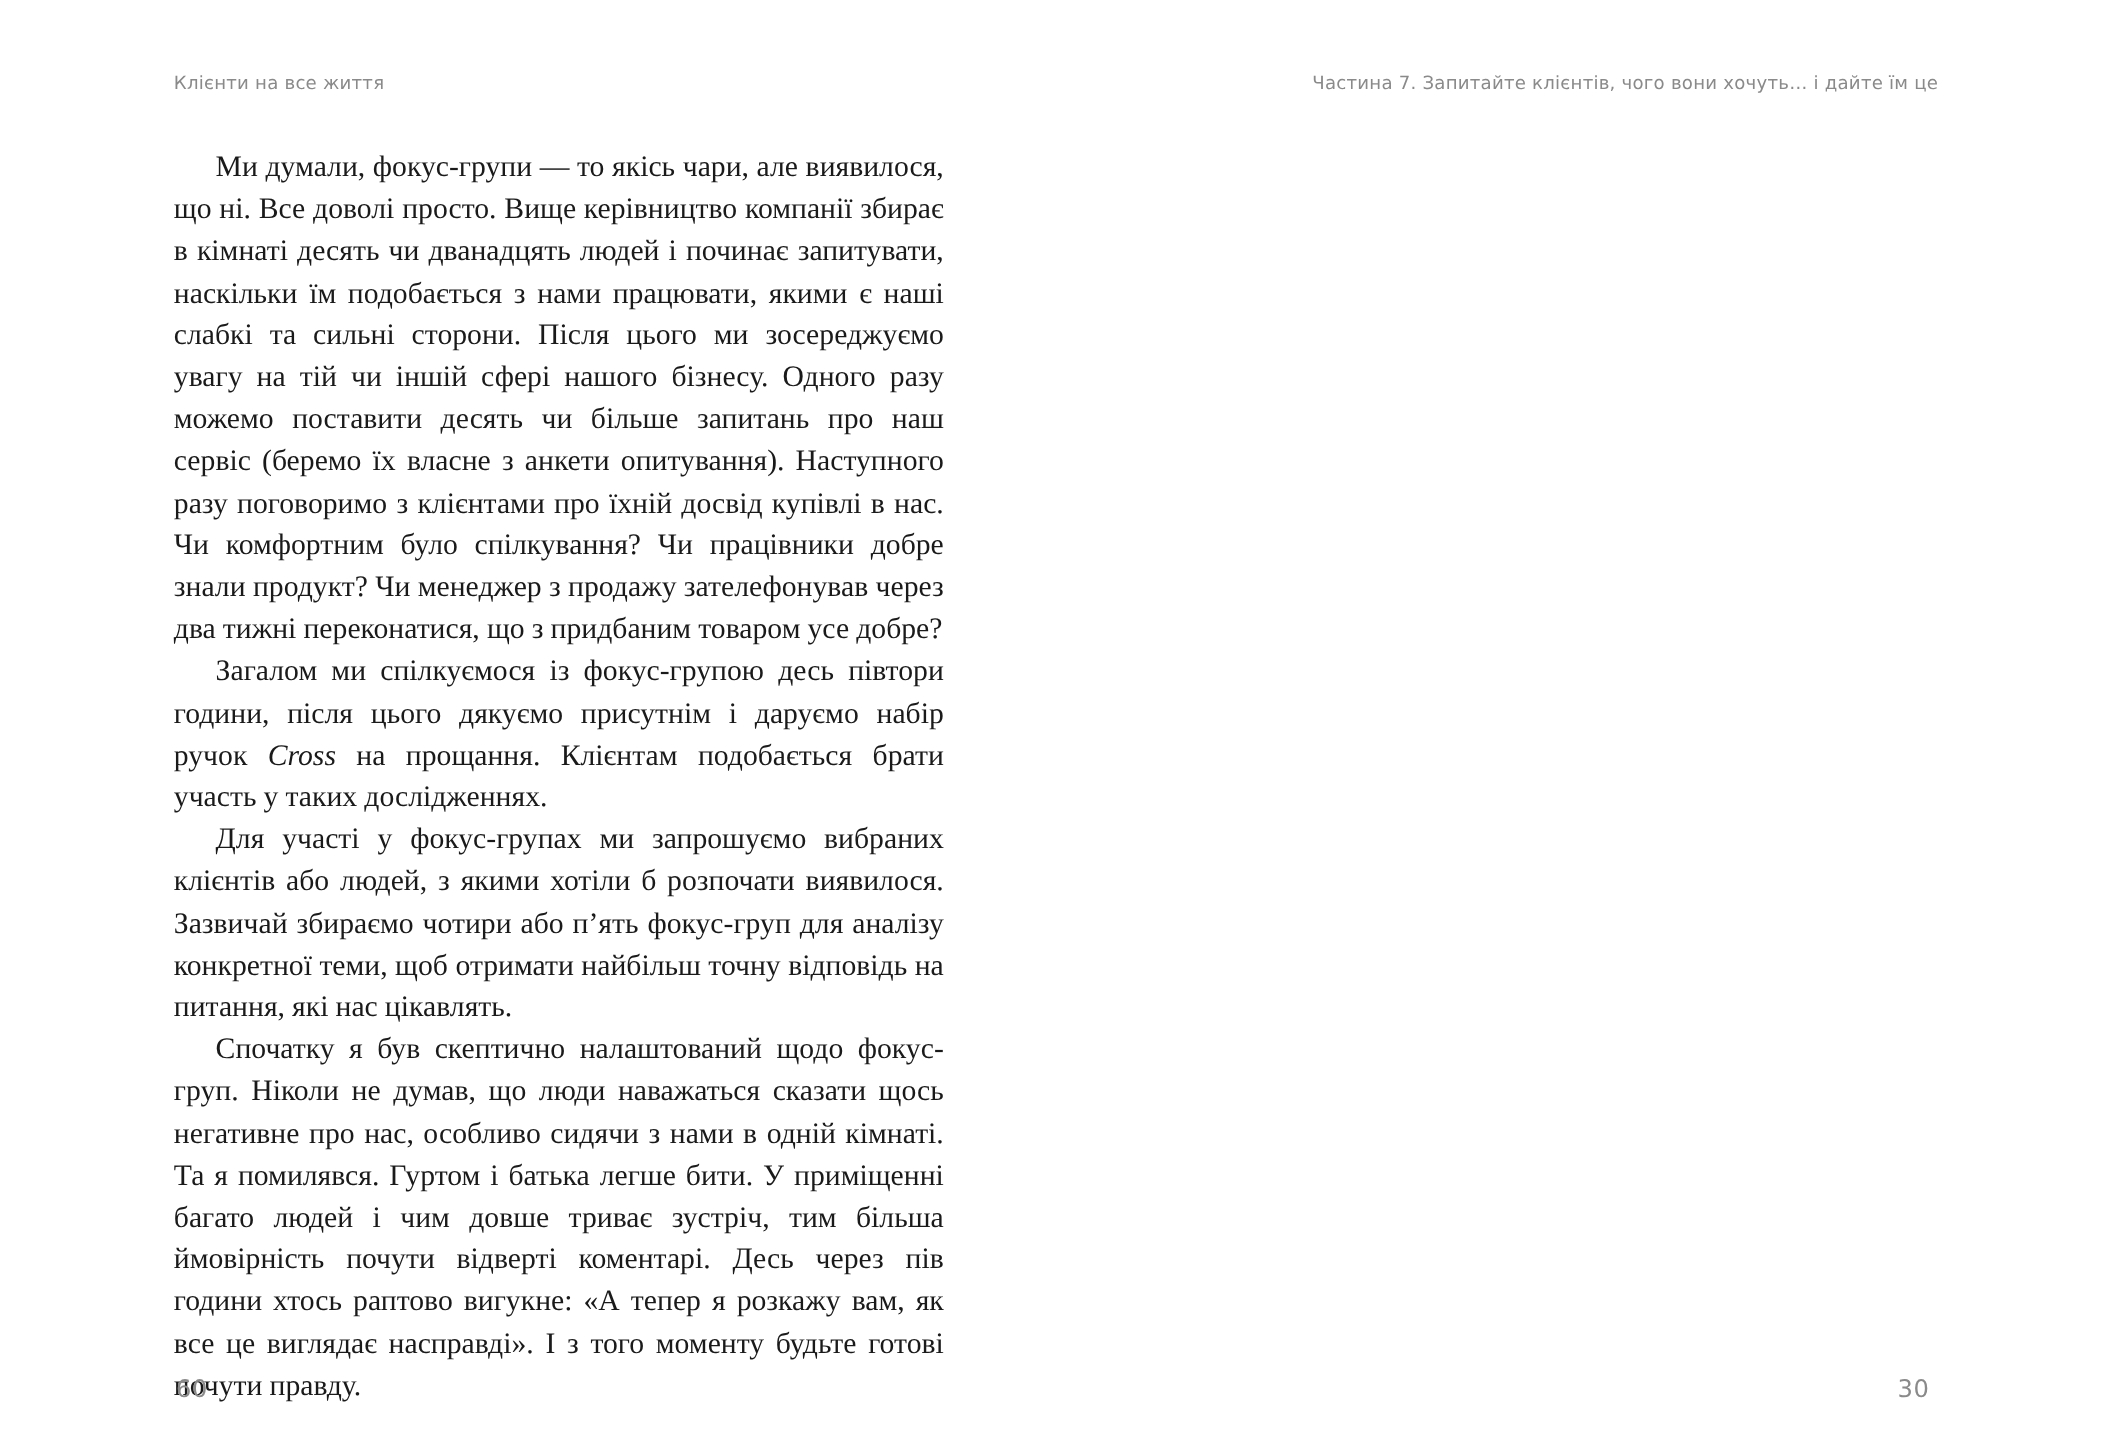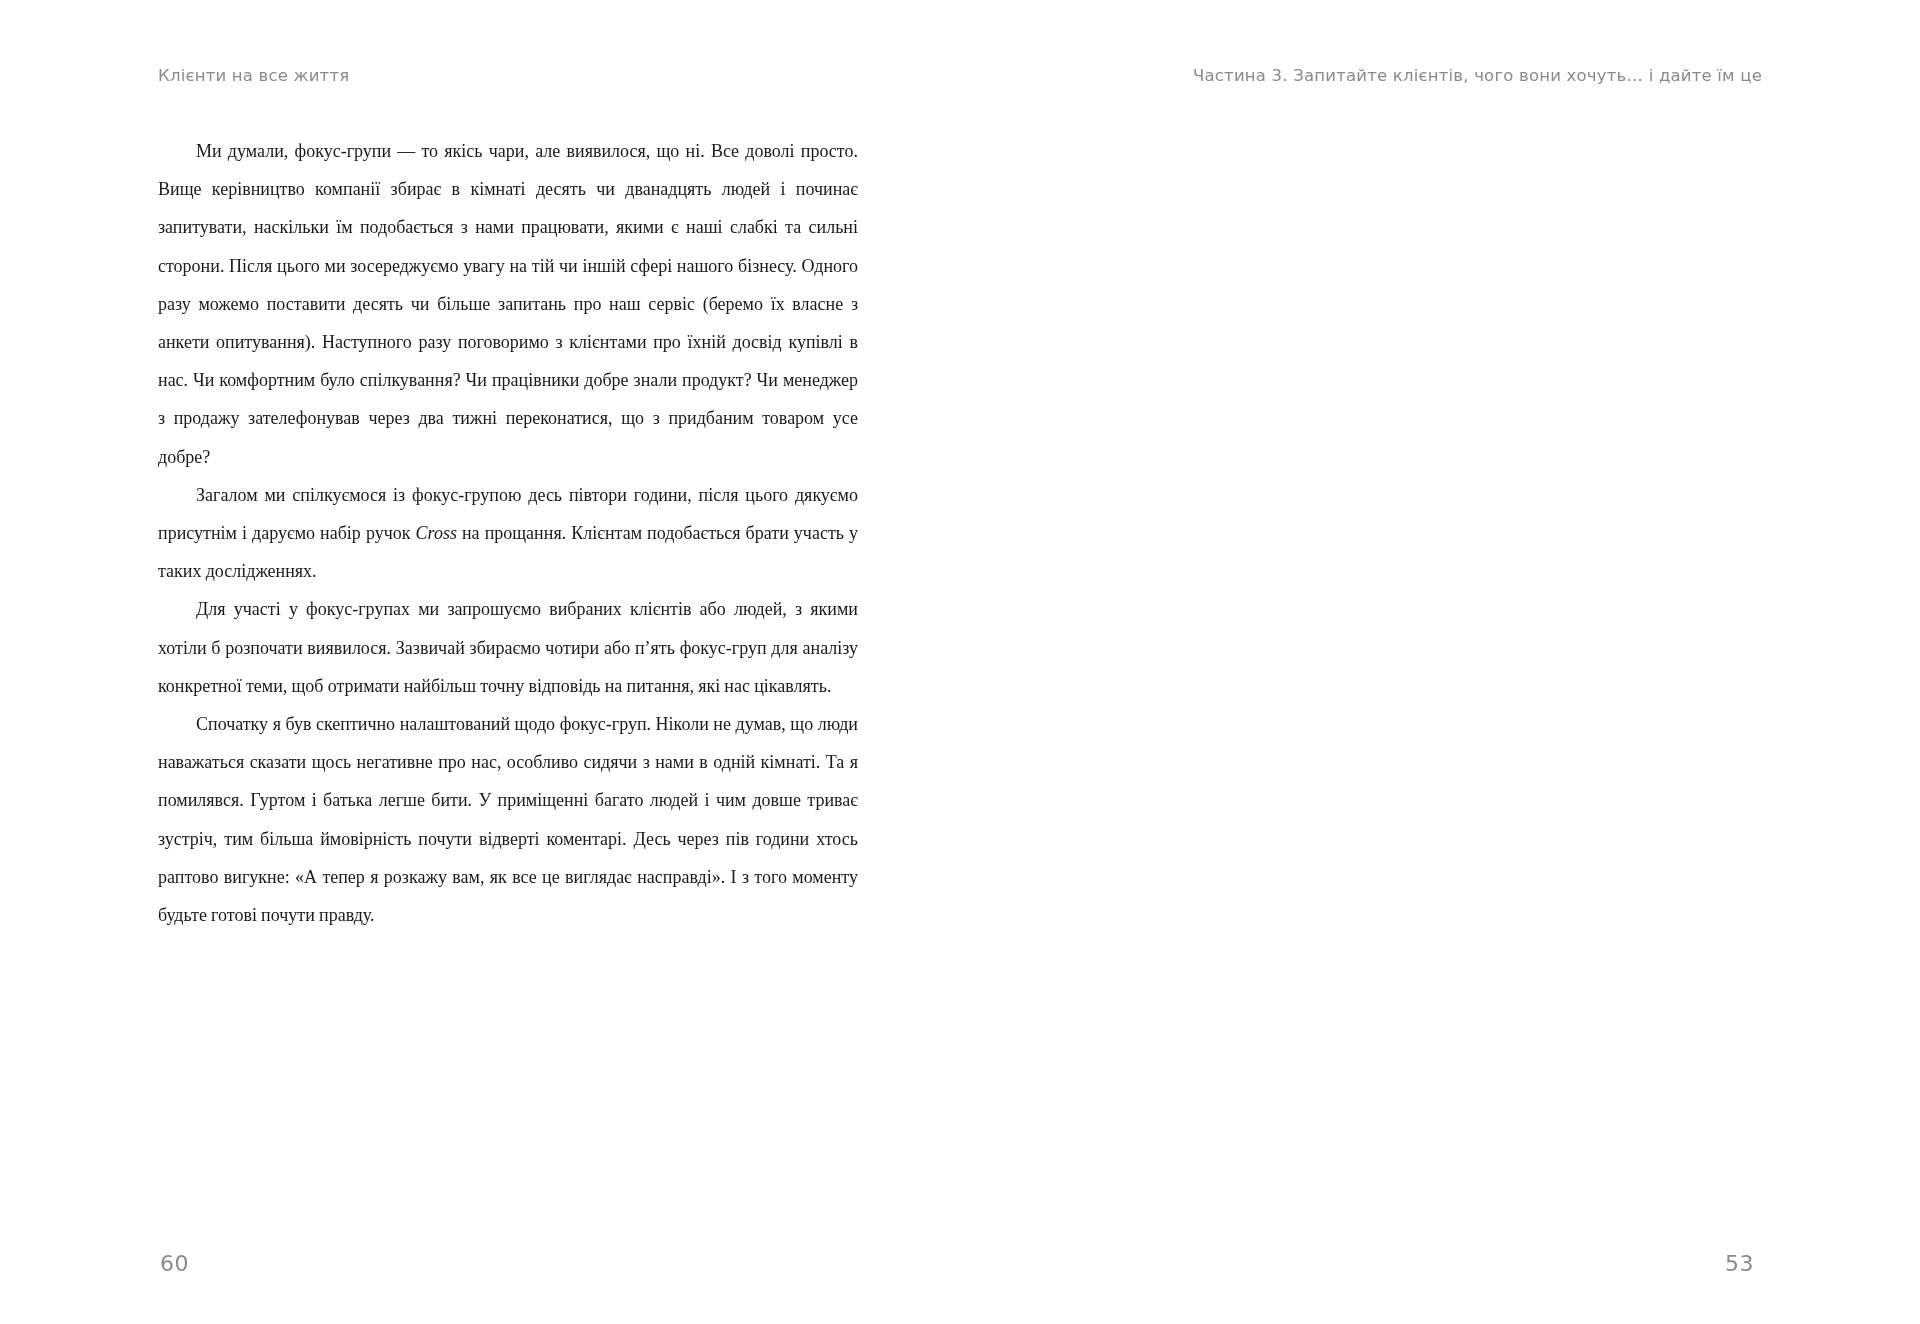--- a/index.html
+++ b/index.html
@@ -60,21 +60,21 @@
   .bodytext {
     position: absolute;
     left: 158px;
     top: 132px;
     width: 700px;
   }
   .bodytext p {
     margin: 0;
     text-indent: 38px;
     text-align: justify;
-    font-size: 18px;
+    font-size: 27px;
     line-height: 38.2px;
     font-family: "Liberation Serif", "DejaVu Serif", serif;
     hyphens: manual;
     word-spacing: -0.3px;
   }
   .bodytext p em { font-style: italic; }
 </style>
 </head>
 <body>
 
@@ -89,18 +89,18 @@
       <p><span>Загалом ми спілкуємося із фокус-групою десь півтори години, після цього дякуємо присутнім і даруємо набір ручок <em>Cross</em> на прощання. Клієнтам подобається брати участь у таких дослідженнях.</span></p>
       <p>Для участі у фокус-групах ми запрошуємо вибраних клієнтів або людей, з якими хотіли б розпочати виявилося. Зазвичай збираємо чотири або п’ять фокус-груп для аналізу конкретної теми, щоб отримати найбільш точну відповідь на питання, які нас цікавлять.</p>
       <p>Спочатку я був скептично налаштований щодо фокус-груп. Ніколи не думав, що люди наважаться сказати щось негативне про нас, особливо сидячи з нами в одній кімнаті. Та я помилявся. Гуртом і батька легше бити. У приміщенні багато людей і чим довше триває зустріч, тим більша ймовірність почути відверті коментарі. Десь через пів години хтось раптово вигукне: «А тепер я розкажу вам, як все це виглядає насправді». І з того моменту будьте готові почути правду.</p>
     </div>
 
     <div class="folio folio-left">60</div>
   </div>
 
   <div class="page page-right">
 
-    <div class="runhead runhead-right">Частина 3. Запитайте клієнтів, чого вони хочуть… і дайте їм це</div>
+    <div class="runhead runhead-right">Частина 7. Запитайте клієнтів, чого вони хочуть… і дайте їм це</div>
 
-    <div class="folio folio-right">53</div>
+    <div class="folio folio-right">30</div>
   </div>
 
 </div>
 
 </body></html>

